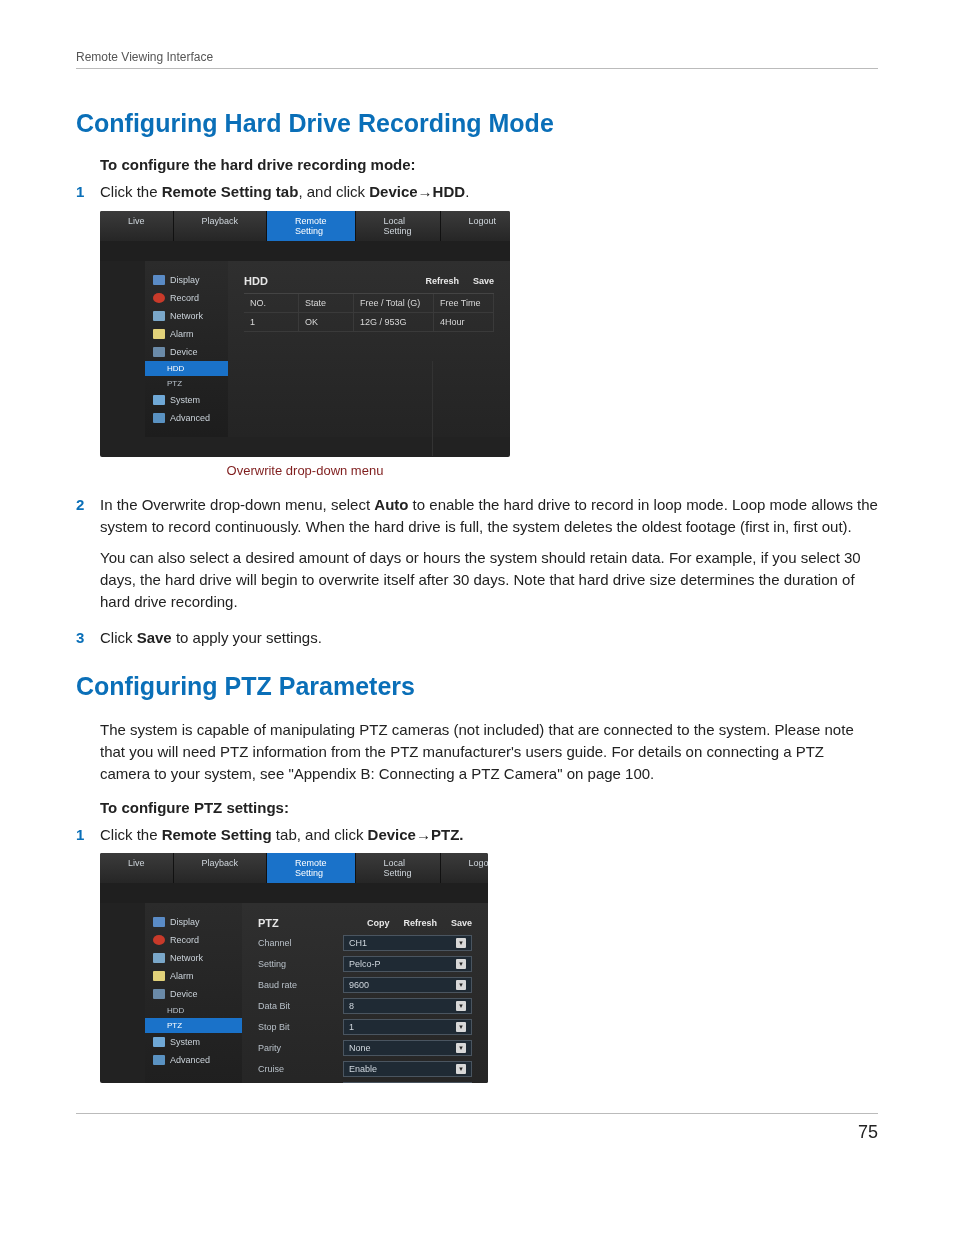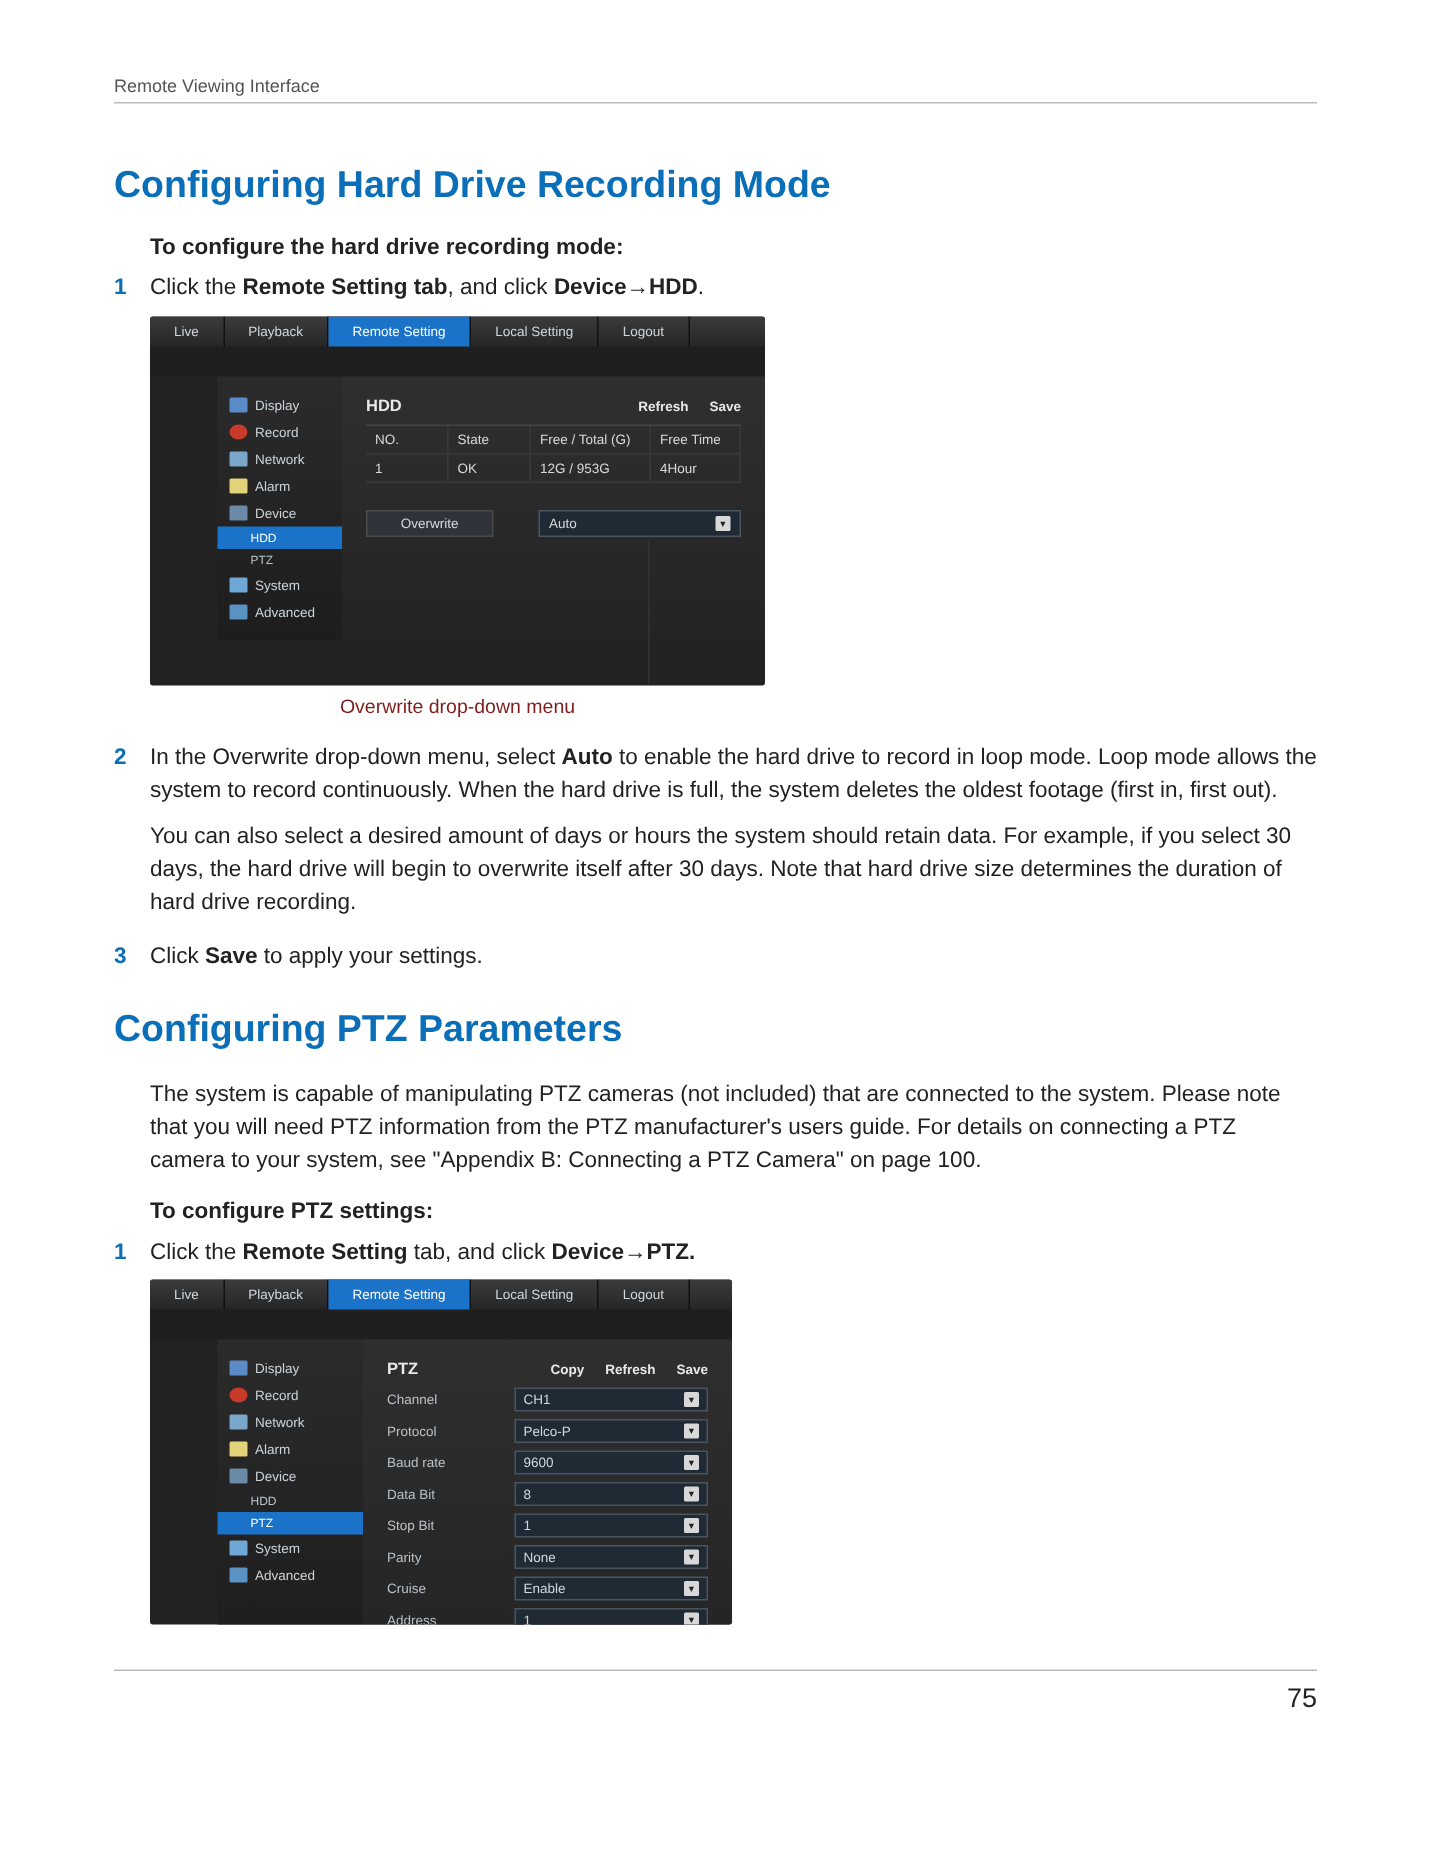--- a/index.html
+++ b/index.html
@@ -58,21 +58,21 @@
     color: #d8d8d8;
     font-size: 9px;
     font-family: Arial, sans-serif;
     margin-left: 24px;
     margin-bottom: 6px;
     border-radius: 2px;
     overflow: hidden;
     position: relative;
   }
   .mock .tabs { display: flex; background: linear-gradient(#3b3b3b,#262626); }
-  .mock .tab { padding: 5px 16px; color: #cfd6dc; border-right: 1px solid #111; }
+  .mock .tab { padding: 5px 28px; color: #cfd6dc; border-right: 1px solid #111; }
   .mock .tab.active { background: #1a72c9; color: #fff; }
   .mock-body { display: flex; margin-left: 45px; }
   .sidebar { width: 97px; background: linear-gradient(#2b2b2b,#1d1d1d); padding: 10px 0; }
   .sb-item { display: flex; align-items: center; gap: 5px; padding: 4px 8px; color: #cbd3da; }
   .sb-item.sel, .sb-sub.sel { background: #1a72c9; color: #fff; }
   .sb-sub { padding: 3px 0 3px 22px; font-size: 8px; color: #b9c2cb; }
   .ic { width: 12px; height: 10px; display: inline-block; background: #5a8bc6; border-radius: 1px; flex-shrink: 0; }
   .ic.red { background: #c93a2a; border-radius: 50%; }
   .ic.net { background: #7aa7c9; }
   .ic.alarm { background: #e2d27a; }
@@ -175,27 +175,20 @@
           <div class="cell-m c3">Free / Total (G)</div>
           <div class="cell-m c4">Free Time</div>
         </div>
         <div class="row-m">
           <div class="cell-m c1">1</div>
           <div class="cell-m c2">OK</div>
           <div class="cell-m c3">12G / 953G</div>
           <div class="cell-m c4">4Hour</div>
         </div>
       </div>
-      <div class="ov-row">
-        <div class="lbl">Overwrite</div>
-        <div class="sel">
-          <span>Auto</span>
-          <span class="dd-arrow">▾</span>
-        </div>
-      </div>
     </div>
   </div>
   <div class="pointer-line"></div>
 </div>
 
 <div class="img-caption" style="margin-left:24px;width:410px;">Overwrite drop-down menu</div>
 
 <div class="step">
   <div class="num">2</div>
   <div class="txt">
@@ -276,21 +269,21 @@
         <span class="btn-m">Save</span>
       </div>
       <div class="row-kv">
           <div class="k">Channel</div>
           <div class="v">
             <span>CH1</span>
             <span class="dd-arrow">▾</span>
           </div>
         </div>
       <div class="row-kv">
-          <div class="k">Protocol</div>
+          <div class="k">Setting</div>
           <div class="v">
             <span>Pelco-P</span>
             <span class="dd-arrow">▾</span>
           </div>
         </div>
       <div class="row-kv">
           <div class="k">Baud rate</div>
           <div class="v">
             <span>9600</span>
             <span class="dd-arrow">▾</span>

